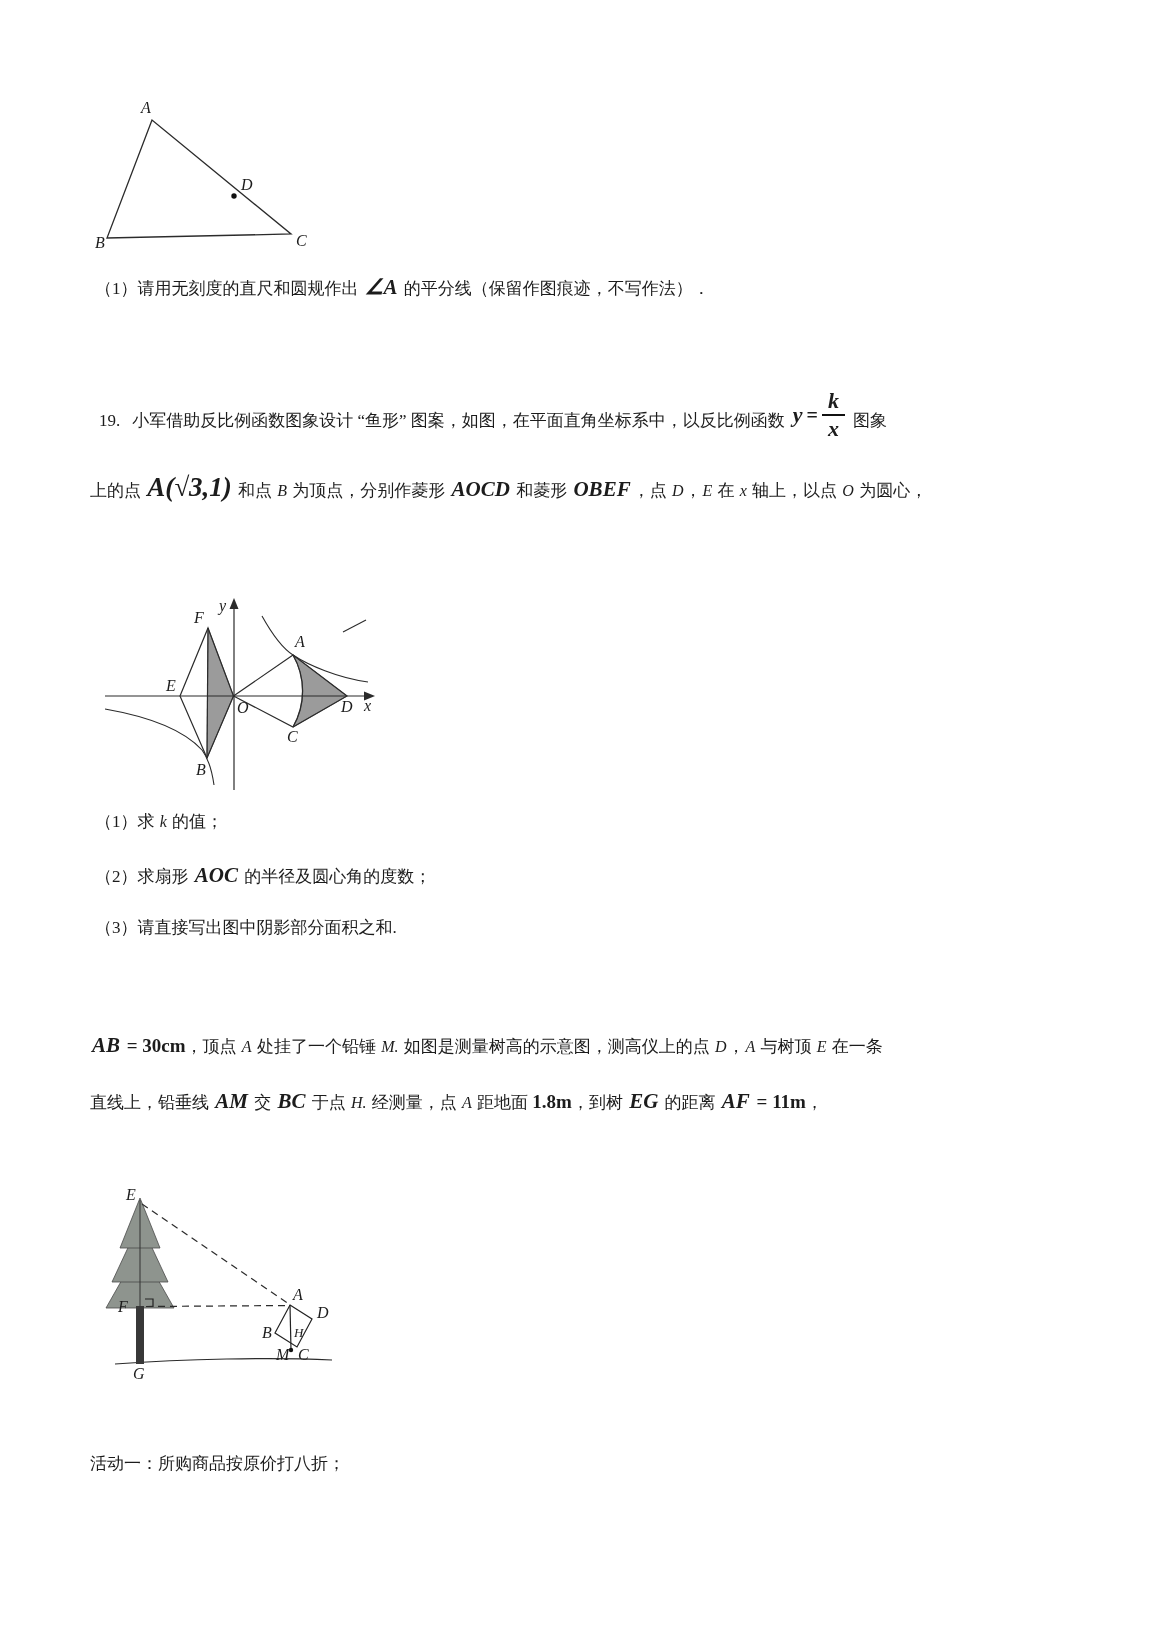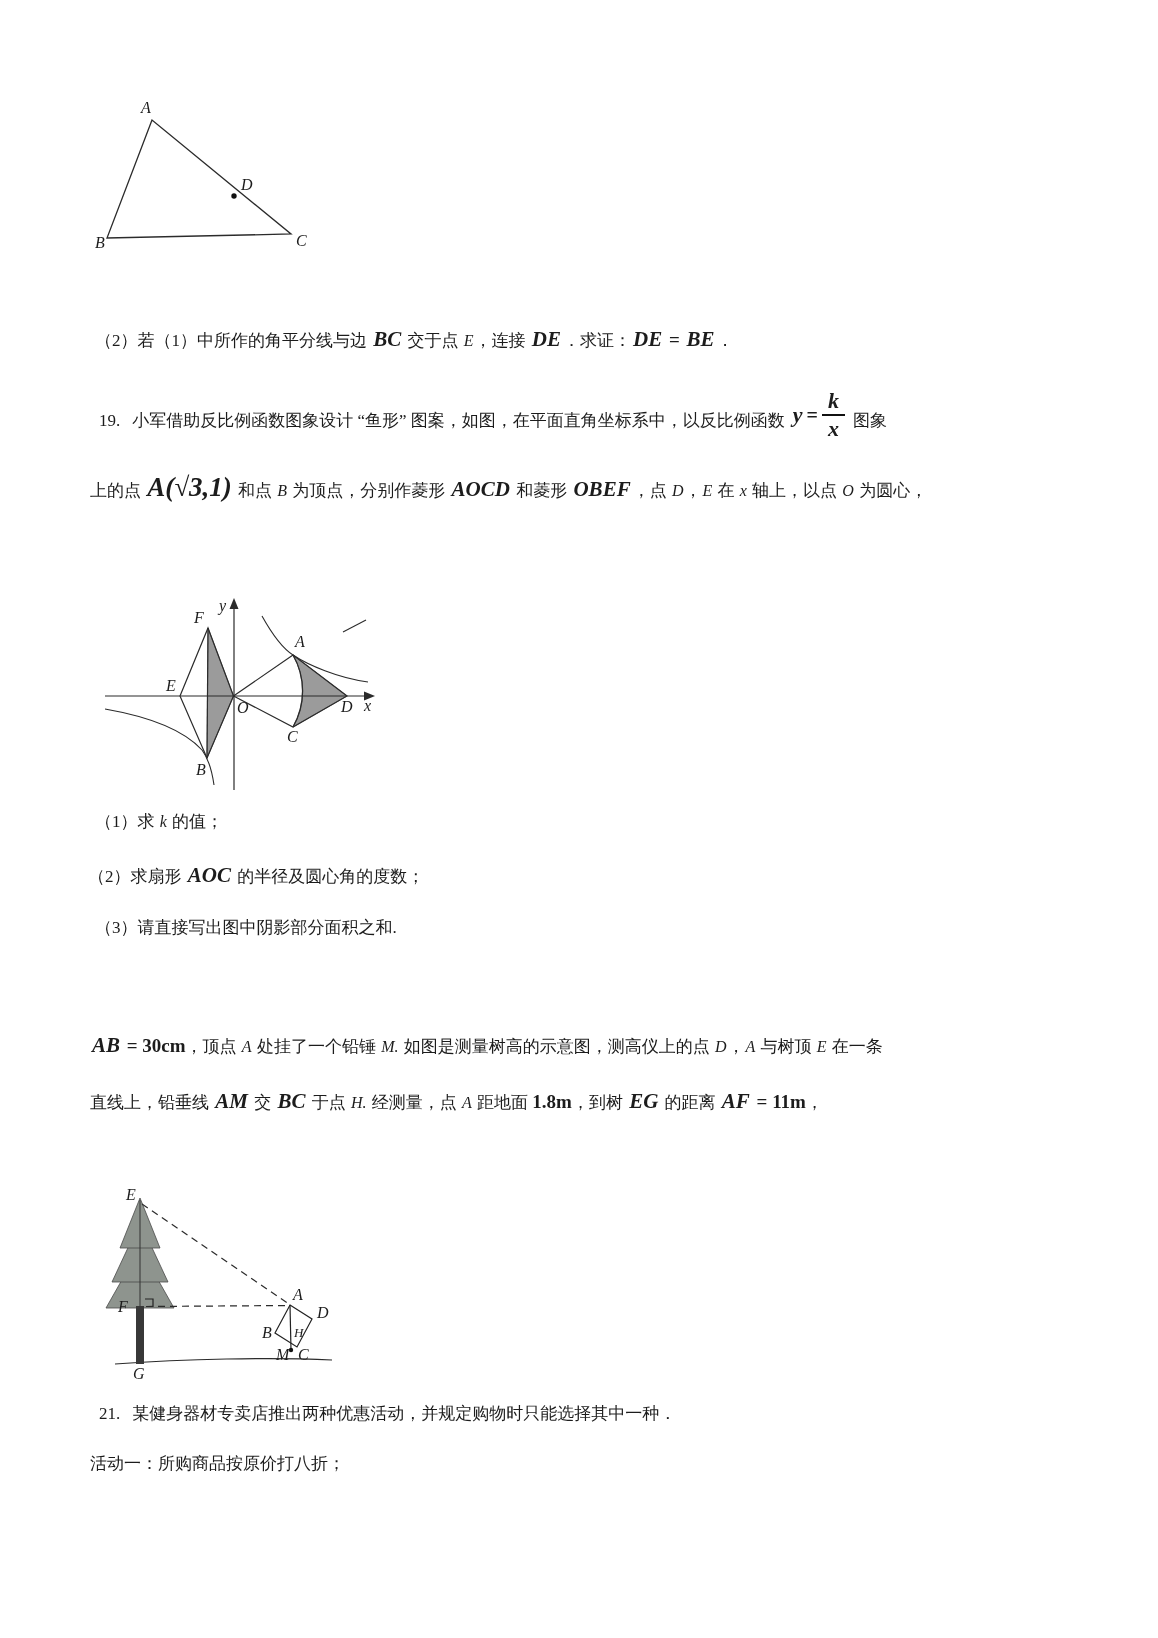--- a/index.html
+++ b/index.html
@@ -34,22 +34,22 @@
 
   <svg style="left:95px;top:95px" width="230" height="158" viewBox="0 0 230 158">
     <polygon points="57,25 12,143 196,139" fill="none" stroke="#2b2b2b" stroke-width="1.3"></polygon>
     <circle cx="139" cy="101" r="2.7" fill="#111"></circle>
     <text class="figlabel" x="46" y="18">A</text>
     <text class="figlabel" x="0" y="153">B</text>
     <text class="figlabel" x="201" y="151">C</text>
     <text class="figlabel" x="146" y="95">D</text>
   </svg>
 
-  <div class="para" style="left:95px;top:324px">
-    <span>（2）若（1）中所作的角平分线与边 </span><span class="mbi">BC</span><span> 交于点 </span><span class="it">E</span><span>，连接 </span><span class="mbi">DE</span><span>．求证：</span><span class="mbi">DE</span><span class="mb"> = </span><span class="mbi">BE</span><span>．</span>
+  <div class="para" style="left:95px;top:272px">
+    <span>（1）请用无刻度的直尺和圆规作出 </span><span class="mbi">∠A</span><span> 的平分线（保留作图痕迹，不写作法）．</span>
   </div>
 
   <div class="para" style="left:99px;top:388px">
     <span>19.</span><span class="spacer12"></span><span>小军借助反比例函数图象设计 “鱼形” 图案，如图，在平面直角坐标系中，以反比例函数</span><span class="frac"><span class="fl">y</span><span class="fe">=</span><span class="fstack"><span class="fnum">k</span><span class="fden">x</span></span></span><span>图象</span>
   </div>
   <div class="para" style="left:90px;top:468px">
     <span>上的点 </span><span class="mbi big">A(√3,1)</span><span> 和点 </span><span class="it">B</span><span> 为顶点，分别作菱形 </span><span class="mbi">AOCD</span><span> 和菱形 </span><span class="mbi">OBEF</span><span>，点 </span><span class="it">D</span><span>，</span><span class="it">E</span><span> 在 </span><span class="it">x</span><span> 轴上，以点 </span><span class="it">O</span><span> 为圆心，</span>
   </div>
 
   <svg style="left:90px;top:578px" width="320" height="215" viewBox="0 0 320 215">
@@ -80,21 +80,21 @@
     <text class="figlabel" x="76" y="113">E</text>
     <text class="figlabel" x="106" y="197">B</text>
     <text class="figlabel" x="205" y="69">A</text>
     <text class="figlabel" x="197" y="164">C</text>
     <text class="figlabel" x="251" y="134">D</text>
   </svg>
 
   <div class="para" style="left:95px;top:810px">
     <span>（1）求 </span><span class="it">k</span><span> 的值；</span>
   </div>
-  <div class="para" style="left:88px;top:860px">
+  <div class="para" style="left:95px;top:860px">
     <span>（2）求扇形 </span><span class="mbi">AOC</span><span> 的半径及圆心角的度数；</span>
   </div>
   <div class="para" style="left:95px;top:916px">
     <span>（3）请直接写出图中阴影部分面积之和.</span>
   </div>
 
   <div class="para" style="left:90px;top:1030px">
     <span class="mbi">AB</span><span class="mb"> = 30cm</span><span>，顶点 </span><span class="it">A</span><span> 处挂了一个铅锤 </span><span class="it">M.</span><span> 如图是测量树高的示意图，测高仪上的点 </span><span class="it">D</span><span>，</span><span class="it">A</span><span> 与树顶 </span><span class="it">E</span><span> 在一条</span>
   </div>
   <div class="para" style="left:90px;top:1086px">
@@ -124,20 +124,17 @@
     <text class="figlabel" x="28" y="124">F</text>
     <text class="figlabel" x="43" y="191">G</text>
     <text class="figlabel" x="203" y="112">A</text>
     <text class="figlabel" x="227" y="130">D</text>
     <text class="figlabel" x="172" y="150">B</text>
     <text class="figlabel small" x="204" y="149">H</text>
     <text class="figlabel" x="208" y="172">C</text>
     <text class="figlabel" x="186" y="172">M</text>
   </svg>
 
-  <div class="para" style="left:99px;top:1402px">
-    <span>21.</span><span class="spacer12"></span><span>某健身器材专卖店推出两种优惠活动，并规定购物时只能选择其中一种．</span>
-  </div>
   <div class="para" style="left:90px;top:1452px">
     <span>活动一：所购商品按原价打八折；</span>
   </div>
 
 </div>
 
 </body></html>

